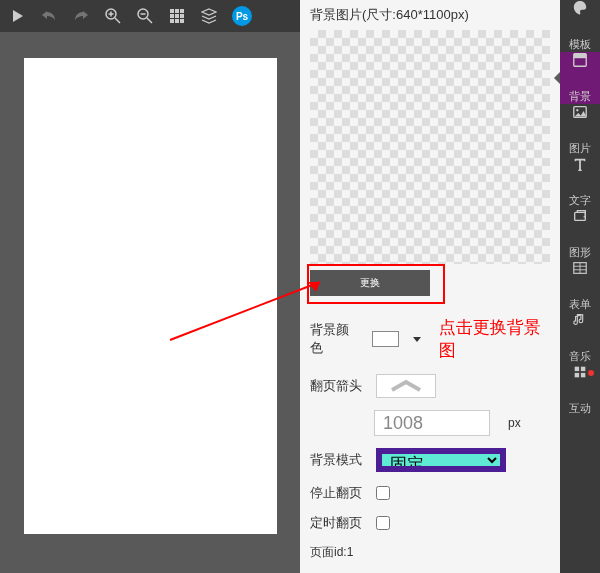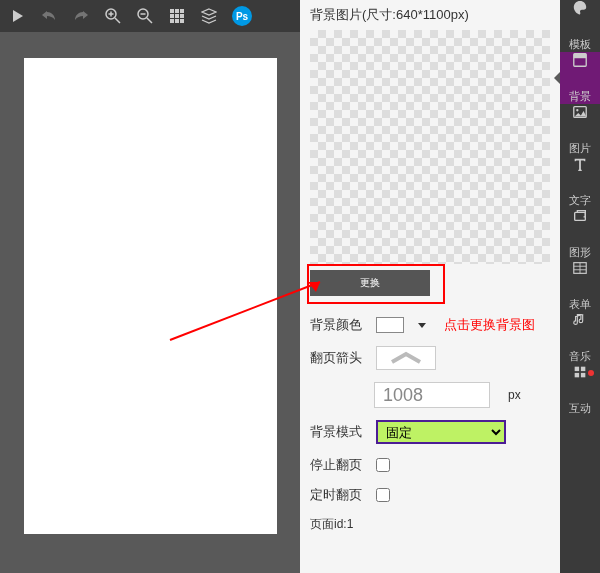--- a/index.html
+++ b/index.html
@@ -24,29 +24,29 @@
   background-position: 0 0,0 8px,8px -8px,-8px 0;
 }
 .replace-row { margin: 6px 10px 14px 10px; position: relative; }
 .replace-btn { background: #555; color: #fff; border: none; width: 120px; height: 26px; cursor: pointer; font-size: 10px; }
 .red-box { position: absolute; border: 2px solid #f00; left: -3px; top: -6px; width: 138px; height: 40px; pointer-events: none; }
 
 .row { display: flex; align-items: center; padding: 6px 10px; gap: 12px; }
 .row-label { width: 54px; font-size: 13px; color: #333; }
 .color-swatch { width: 28px; height: 16px; background: #fff; border: 1px solid #888; cursor: pointer; }
 .drop-tri { width: 0; height: 0; border-left: 4px solid transparent; border-right: 4px solid transparent; border-top: 5px solid #333; margin-left: 2px; cursor: pointer; }
-.red-text { color: #f00; font-size: 13px; margin-left: 6px; }
+.red-text { color: #f00; font-size: 17px; margin-left: 6px; }
 
 .arrow-preview { width: 60px; height: 24px; background: #fff; border: 1px solid #ccc; display: flex; align-items: center; justify-content: center; cursor: pointer; }
 .arrow-preview svg { fill: none; stroke: #bbb; stroke-width: 4; }
 
 .apply-btn { background: #555; color: #fff; border: none; height: 26px; padding: 0 10px; cursor: pointer; font-size: 12px; }
 .num-input { width: 116px; height: 26px; border: 1px solid #ccc; padding: 0 8px; font-size: 18px; color: #888; margin-left: 64px; }
 .unit { margin-left: 6px; color: #333; }
-.select { width: 130px; height: 24px; border: 2px solid #4c1d95; background: #bef264; font-size: 13px; padding: 0 4px; }
+.select { width: 130px; height: 24px; border: 6px solid #4c1d95; background: #5eead4; font-size: 17px; padding: 0 4px; }
 input[type=checkbox] { width: 14px; height: 14px; cursor: pointer; }
 
 .right-rail { position: absolute; top: 0; right: 0; width: 40px; height: 573px; background: #3a3a3a; display: flex; flex-direction: column; align-items: center; }
 .rail-item { width: 40px; height: 52px; display: flex; flex-direction: column; align-items: center; justify-content: center; gap: 21px; cursor: pointer; color: #ccc; font-size: 11px; position: relative; }
 .rail-item.active { background: #701a75; }
 .rail-item.active::before { content: ""; position: absolute; left: -6px; top: 50%; margin-top: -6px; width: 0; height: 0; border-top: 6px solid transparent; border-bottom: 6px solid transparent; border-right: 6px solid #5a5a5a; }
 .rail-item svg { fill: #ccc; width: 18px; height: 18px; }
 .red-dot { position: absolute; top: 6px; right: 6px; width: 6px; height: 6px; background: #e33; border-radius: 50%; }
 
 .arrow-annot { position: absolute; pointer-events: none; }

